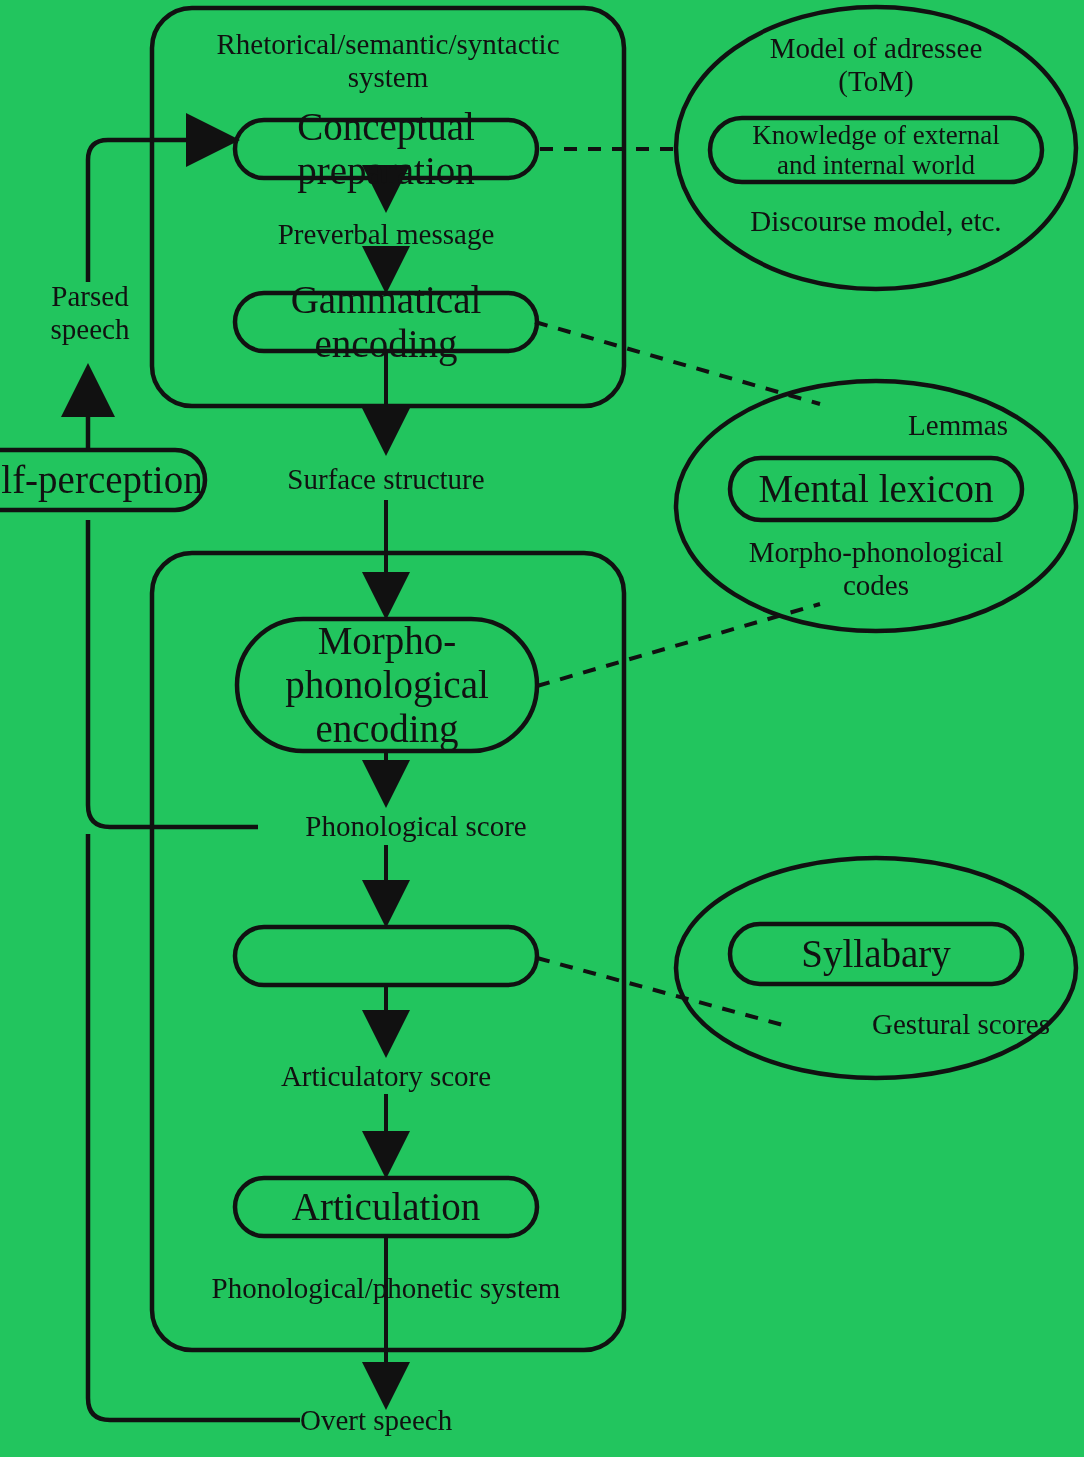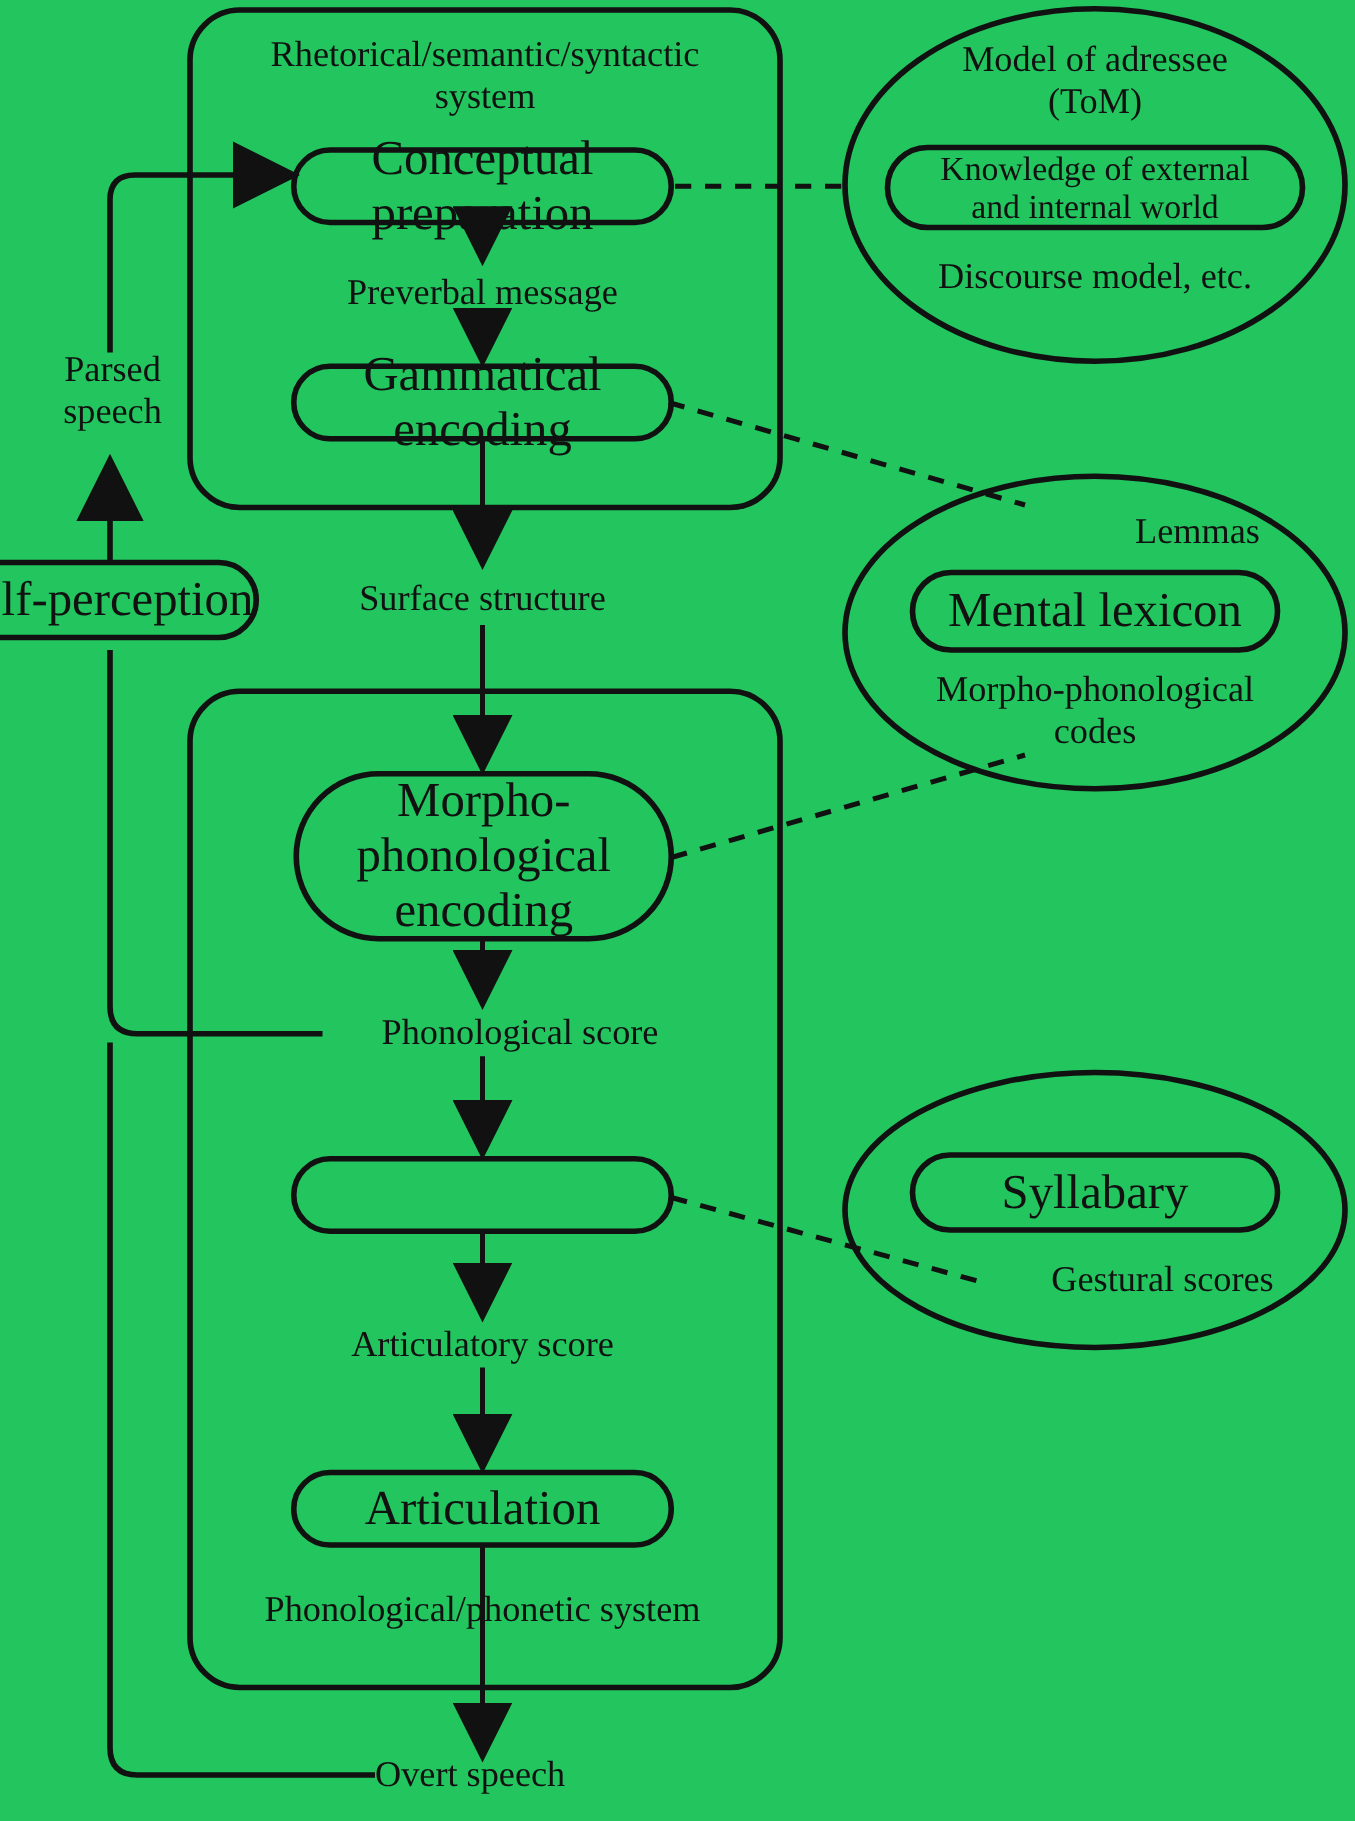--- a/index.html
+++ b/index.html
@@ -143,21 +143,21 @@
 
   <div class="free-text" style="left:822px; top:409px; width:180px; text-align:center;margin-left:46px;">Lemmas</div>
 
   <div class="capsule-text" style="left:730px; top:458px; width:292px; height:62px;">Mental lexicon</div>
 
   <div class="free-text" style="left:706px; top:536px; width:340px;">Morpho-phonological
 codes</div>
 
   <div class="capsule-text" style="left:730px; top:924px; width:292px; height:60px;">Syllabary</div>
 
-  <div class="free-text" style="left:790px; top:1008px; width:260px; text-align:center;margin-left:10px;">Gestural scores</div>
+  <div class="free-text" style="left:790px; top:1008px; width:260px; text-align:right;">Gestural scores</div>
 
   <div class="free-text" style="left:236px; top:218px; width:300px;">Preverbal message</div>
 
   <div class="free-text" style="left:236px; top:463px; width:300px;">Surface structure</div>
 
   <div class="free-text" style="left:266px; top:810px; width:300px;">Phonological score</div>
 
   <div class="free-text" style="left:236px; top:1060px; width:300px;">Articulatory score</div>
 
   <div class="free-text" style="left:300px; top:1404px; width:250px; text-align:left;">Overt speech</div>

